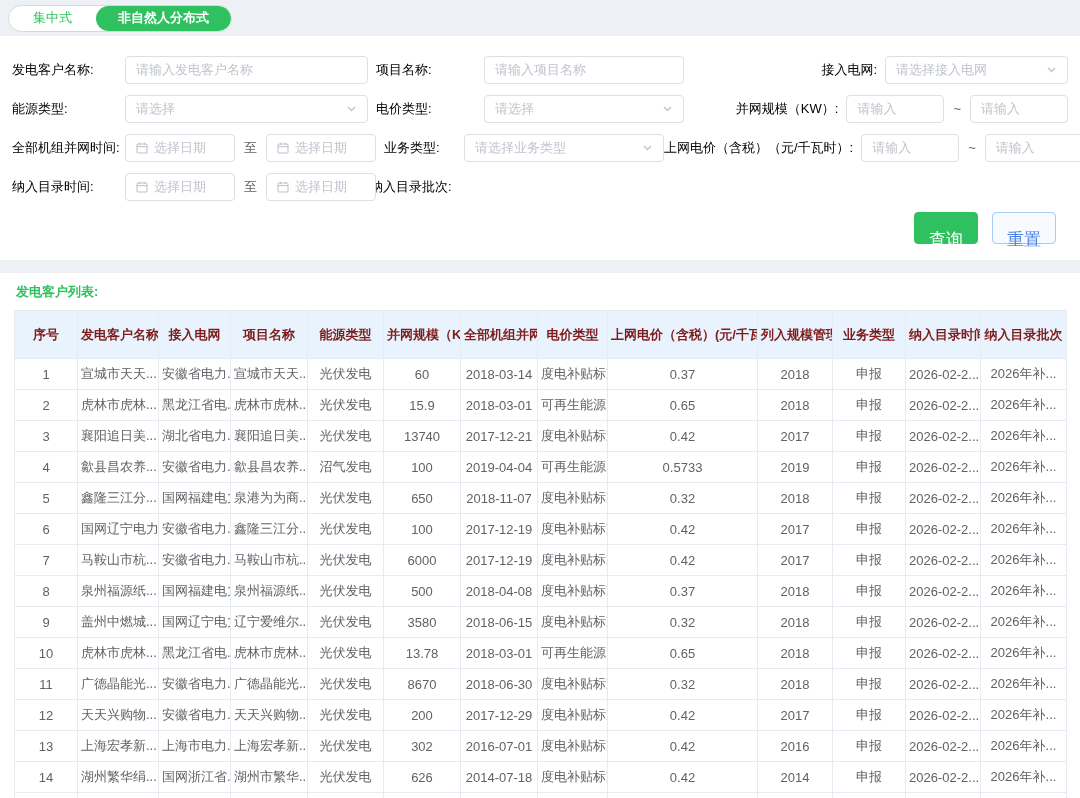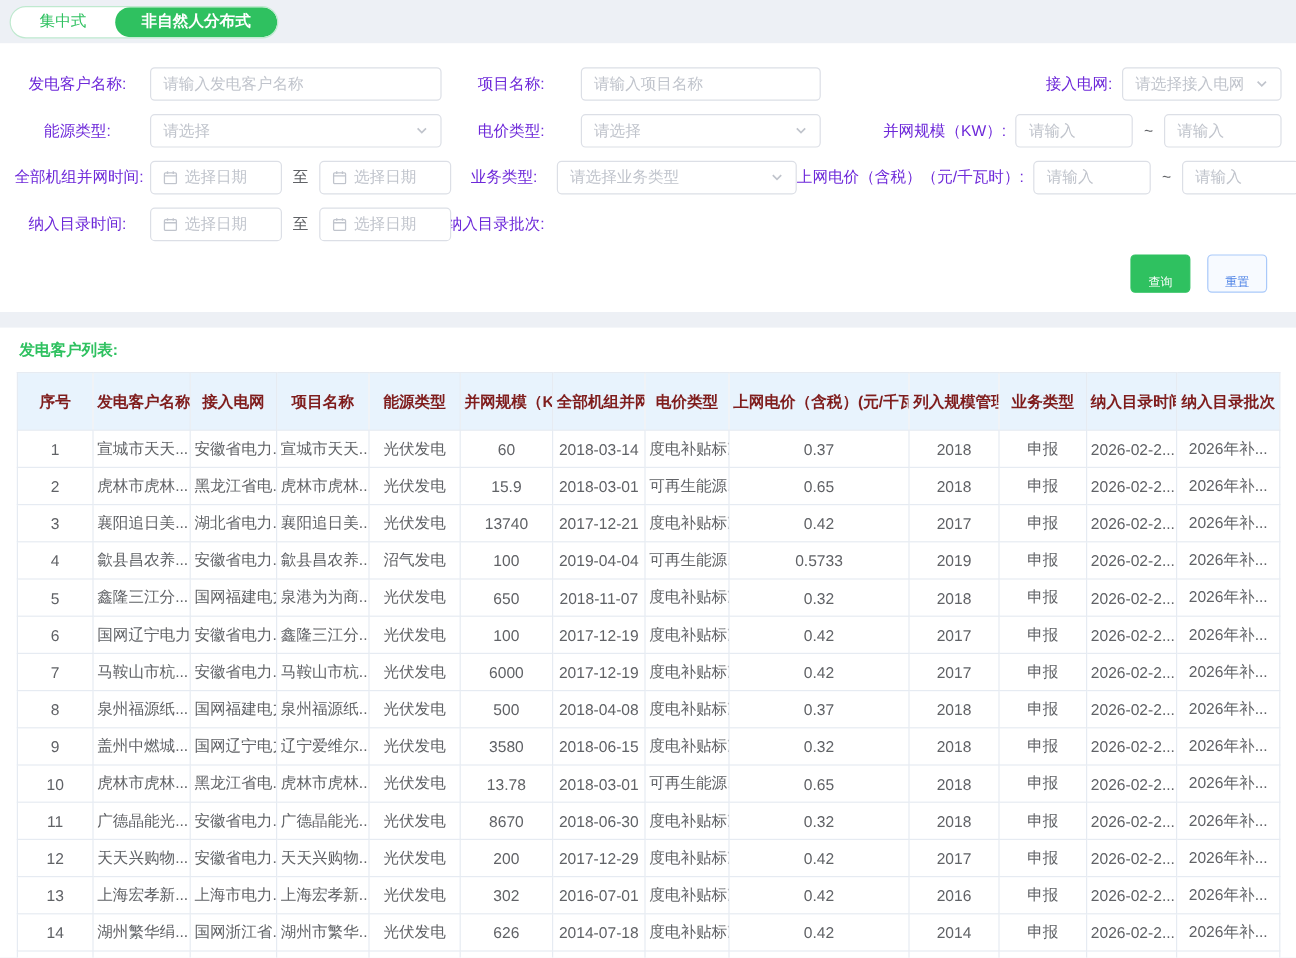--- a/index.html
+++ b/index.html
@@ -9,44 +9,44 @@
   .tab-strip { height:36px; background:#edf0f5; display:flex; align-items:center; padding-left:8px; }
   .tab-group { display:inline-flex; background:#fff; border:1px solid #bfe9cf; border-radius:15px; height:27px; overflow:hidden; }
   .tab { display:flex; align-items:center; justify-content:center; font-size:13px; cursor:pointer; padding:0 24px; }
   .tab.plain { color:#2fc160; }
   .tab.active { background:#2fc160; color:#fff; border-radius:15px; font-weight:bold; padding:0 22px; }
 
   
   .filter-panel { background:#fff; padding:14px 12px 8px 12px; }
   .f-row { display:flex; align-items:center; height:39px; }
   .f-item { display:flex; align-items:center; }
-  .lbl { font-size:13px; color:#6d28d9; text-align:center; white-space:nowrap; }
+  .lbl { font-size:13px; color:#000000; text-align:left; white-space:nowrap; }
   .lbl.w105 { width:105px; }
   .lbl.w100 { width:100px; margin-left:8px; }
   .gap8 { width:8px; flex:none; }
   .ipt, .select, .date {
     height:28px; border:1px solid #dcdfe6; border-radius:4px; background:#fff;
     font-size:13px; color:#606266; display:flex; align-items:center; padding:0 10px; position:relative;
   }
   input.ipt { display:inline-block; padding:12px 10px; outline:none; }
   input.ipt::placeholder { color:#c0c4cc; }
   .ph { color:#c0c4cc; font-size:13px; flex:1; overflow:hidden; white-space:nowrap; }
-  .w243 { width:243px; } .w200 { width:200px; } .w165 { width:133px; }
+  .w243 { width:243px; } .w200 { width:200px; } .w165 { width:183px; }
   .w110 { width:110px; } .w98 { width:98px; }
   .chev { margin-left:auto; flex:none; }
   .sep { font-size:13px; color:#606266; padding:0 9px; }
   .cal-ico { margin-right:6px; flex:none; }
   .tag { background:#f0f2f5; border-radius:3px; height:20px; display:inline-flex; align-items:center;
          padding:0 5px 0 7px; font-size:12px; color:#909399; max-width:160px; white-space:nowrap; }
   .tag-close { width:14px; height:14px; border-radius:50%; background:#c0c4cc; color:#fff; font-size:10px;
                line-height:14px; text-align:center; margin-left:5px; cursor:pointer; }
 
   
   .btn-row { display:flex; justify-content:flex-end; align-items:center; padding:6px 12px 8px 0; gap:14px; }
-  .btn { height:27px; border-radius:4px; font-size:10px; cursor:pointer; padding:15px 14px; }
+  .btn { height:27px; border-radius:4px; font-size:17px; cursor:pointer; padding:15px 14px; }
   .btn-green { background:#2fc160; border:1px solid #2fc160; color:#fff; }
   .btn-plain { background:#f7faff; border:1px solid #a9c9fa; color:#4d82e6; }
 
   
   .panel-gap { height:13px; background:#edf0f5; }
 
   
   .table-panel { background:#fff; padding:8px 14px 4px 14px; height:542px; }
   .tbl-title { color:#2fc160; font-size:13px; font-weight:bold; margin:2px 0 9px 2px; }
   table { border-collapse:collapse; table-layout:fixed; width:1052px; }

